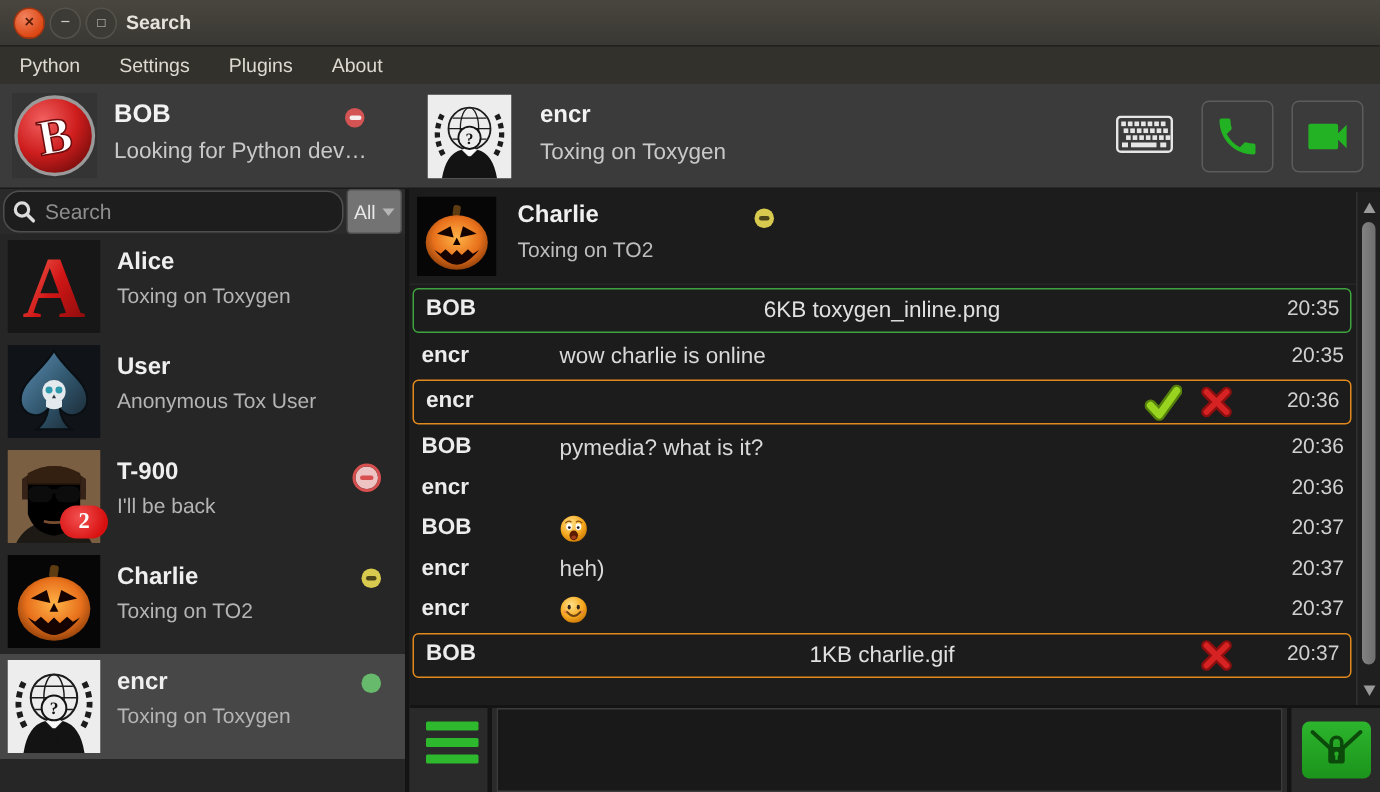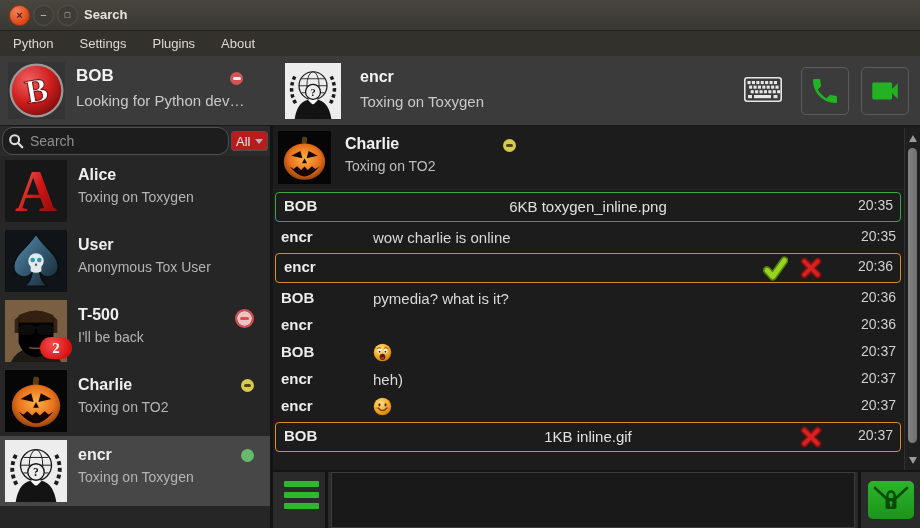--- a/index.html
+++ b/index.html
@@ -52,21 +52,21 @@
   
   #sidebar{position:absolute;left:0;top:126px;width:270px;height:402px;background:#2a2a2a;
            border-right:3px solid #141414;box-sizing:content-box;}
   #search-row{position:absolute;left:0;top:0;width:270px;height:30px;display:flex;align-items:center;}
   #search-box{flex:1;height:26px;margin:2px 1px 2px 2px;background:#1d1d1d;border:1px solid #4e4e4e;
               border-radius:11px;display:flex;align-items:center;}
   #search-box svg{margin:0 4px 0 5px;}
   #search-input{flex:1;background:transparent;border:none;outline:none;color:#dcdcdc;
                 font-size:14px;font-family:"Liberation Sans",sans-serif;min-width:0;}
   #search-input::placeholder{color:#8f8f8f;}
-  #filter-dropdown{width:37px;height:20px;margin:2px 2px 2px 1px;background:#b91c1c;border:1px solid #4e4e4e;
+  #filter-dropdown{width:37px;height:30px;margin:2px 2px 2px 1px;background:#737373;border:1px solid #4e4e4e;
                    border-radius:3px;display:flex;align-items:center;justify-content:space-between;
                    padding:0 4px;box-sizing:border-box;cursor:pointer;}
   #filter-value{font-size:13px;color:#e8e8e8;}
   .arr-down{width:0;height:0;border-left:4px solid transparent;border-right:4px solid transparent;
             border-top:5px solid #b5b5b5;}
   #contact-list{position:absolute;left:0;top:30px;width:270px;height:372px;background:#262626;overflow:hidden;}
   .contact-row{position:relative;height:70px;cursor:pointer;}
   .contact-row.selected{background:#474747;}
   .c-avatar{position:absolute;left:5px;top:4px;line-height:0;}
   .c-name{position:absolute;left:78px;top:10px;font-size:16px;font-weight:bold;color:#efefef;}
@@ -273,21 +273,21 @@
    <path d="M6 64 Q12 52 24 50 L32 56 L40 50 Q52 52 58 64 Z" fill="#1d1a15"></path>
    <path d="M10 20 Q32 2 54 20 L54 34 L10 34 Z" fill="#362216"></path>
    <path d="M14 18 Q32 8 50 18 L50 44 Q46 57 32 59 Q18 57 14 44 Z" fill="#c4placeholder"></path>
    <path d="M14 16 Q32 6 50 16 L50 24 L14 24 Z" fill="#33201185"></path>
    <path d="M14 16 Q32 6 50 16 L50 23 L14 23 Z" fill="#332011"></path>
    <rect x="14" y="25" width="17" height="11" rx="5" fill="#0c0c0c"></rect>
    <rect x="33" y="25" width="17" height="11" rx="5" fill="#0c0c0c"></rect>
    <rect x="28" y="27" width="9" height="3" fill="#0c0c0c"></rect>
    <path d="M25 49 Q32 51 39 49" fill="none" stroke="#774e30" stroke-width="1.8"></path>
             </svg></span>
-    <div class="c-name serif">T-500</div>
+    <div class="c-name serif">T-900</div>
     <div class="c-status-msg serif">I'll be back</div>
     <span class="c-status-dot status-dot busy ring"></span>
     <span class="unread-badge">2</span>
   </div>
         <div class="contact-row">
     <span class="c-avatar avatar"><svg width="62" height="62" viewBox="0 0 64 64">
               <defs>
    <radialGradient id="gP" cx="50%" cy="42%" r="68%">
                   <stop offset="0" stop-color="#ffb347"></stop>
                   <stop offset=".55" stop-color="#e8711c"></stop>
@@ -430,21 +430,21 @@
    <ellipse cx="6.8" cy="8.2" rx="1.1" ry="1.7" fill="#34251c"></ellipse>
    <ellipse cx="13.2" cy="8.2" rx="1.1" ry="1.7" fill="#34251c"></ellipse>
    <ellipse cx="4.3" cy="11.6" rx="1.5" ry="1" fill="#f07f4f" opacity=".75"></ellipse>
    <ellipse cx="15.7" cy="11.6" rx="1.5" ry="1" fill="#f07f4f" opacity=".75"></ellipse>
    <path d="M5.4 11.6 q4.6 5.4 9.2 0" fill="none" stroke="#6e4312" stroke-width="1.4" stroke-linecap="round"></path>
               </svg></span>
     <span class="m-time">20:37</span>
   </div>
           <div class="msg-row file serif">
     <span class="m-sender">BOB</span>
-    <span class="m-file">1KB inline.gif</span>
+    <span class="m-file">1KB charlie.gif</span>
     <span class="m-actions">
               <span class="action-btn"><svg width="22" height="22" viewBox="0 0 28 28">
   <path d="M5.5 5.5 L22.5 22.5 M22.5 5.5 L5.5 22.5" stroke="#8c0f0f" stroke-width="9" stroke-linecap="round"></path>
   <path d="M5.5 5.5 L22.5 22.5 M22.5 5.5 L5.5 22.5" stroke="#d62222" stroke-width="5" stroke-linecap="round"></path>
                 </svg></span>
             </span>
     <span class="m-time">20:37</span>
   </div>
         </div>
     </div>

